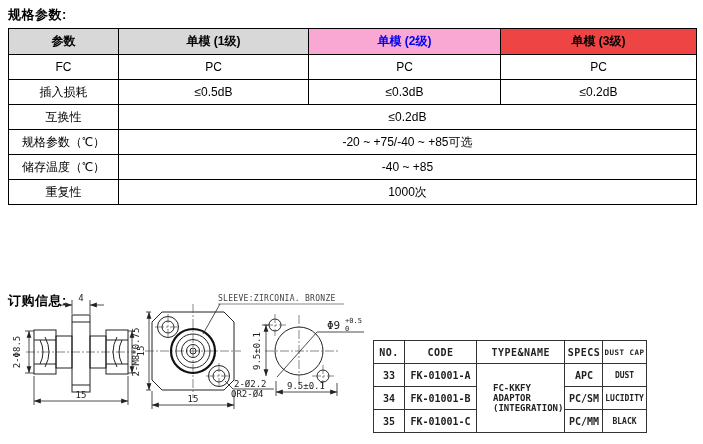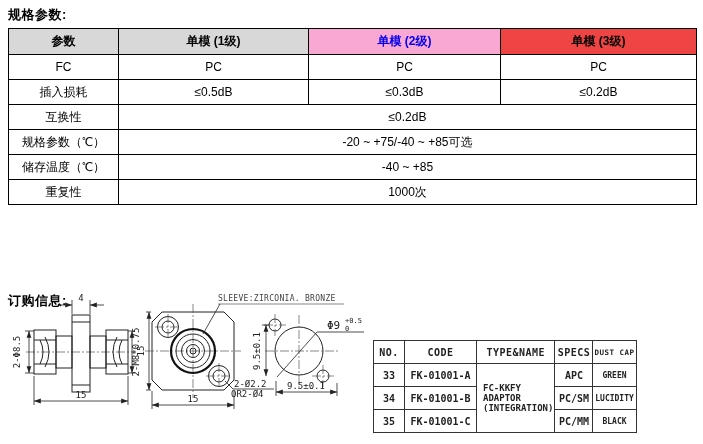--- a/index.html
+++ b/index.html
@@ -32,21 +32,21 @@
     font-size:10px;color:#222;text-align:center;
   }
   table.order td,table.order th{
     border:1px solid #333;padding:0 1px;height:22px;
     font-weight:bold;overflow:hidden;white-space:nowrap;
   }
   table.order th{letter-spacing:.5px;}
   table.order th.cap-hdr{font-size:7.5px;}
   table.order td.cap{font-size:8px;}
   table.order td.type-cell{
-    font-size:9px;line-height:10px;text-align:left;padding-left:6px;
+    font-size:9px;line-height:10px;text-align:left;padding-left:16px;
   }
   table.order td.type-cell span{display:block;}
 
   
   #drawings{position:absolute;left:0;top:278px;}
   .dim{font:9px "DejaVu Sans Mono",monospace;fill:#222;}
   .dim-sm{font:7px "DejaVu Sans Mono",monospace;fill:#222;}
   .note{font:8px "DejaVu Sans Mono",monospace;fill:#444;letter-spacing:.3px;}
   .ln{stroke:#222;stroke-width:1;fill:none;}
   .ln-thick{stroke:#111;stroke-width:2.2;fill:none;}
@@ -245,21 +245,21 @@
   </tr>
   <tr>
     <td>33</td>
     <td>FK-01001-A</td>
     <td class="type-cell" rowspan="3">
       <span>FC-KKFY</span>
       <span>ADAPTOR</span>
       <span>(INTEGRATION)</span>
     </td>
     <td>APC</td>
-    <td class="cap">GREEN</td>
+    <td class="cap">DUST</td>
   </tr>
   <tr>
     <td>34</td>
     <td>FK-01001-B</td>
     <td>PC/SM</td>
     <td class="cap">LUCIDITY</td>
   </tr>
   <tr>
     <td>35</td>
     <td>FK-01001-C</td>

